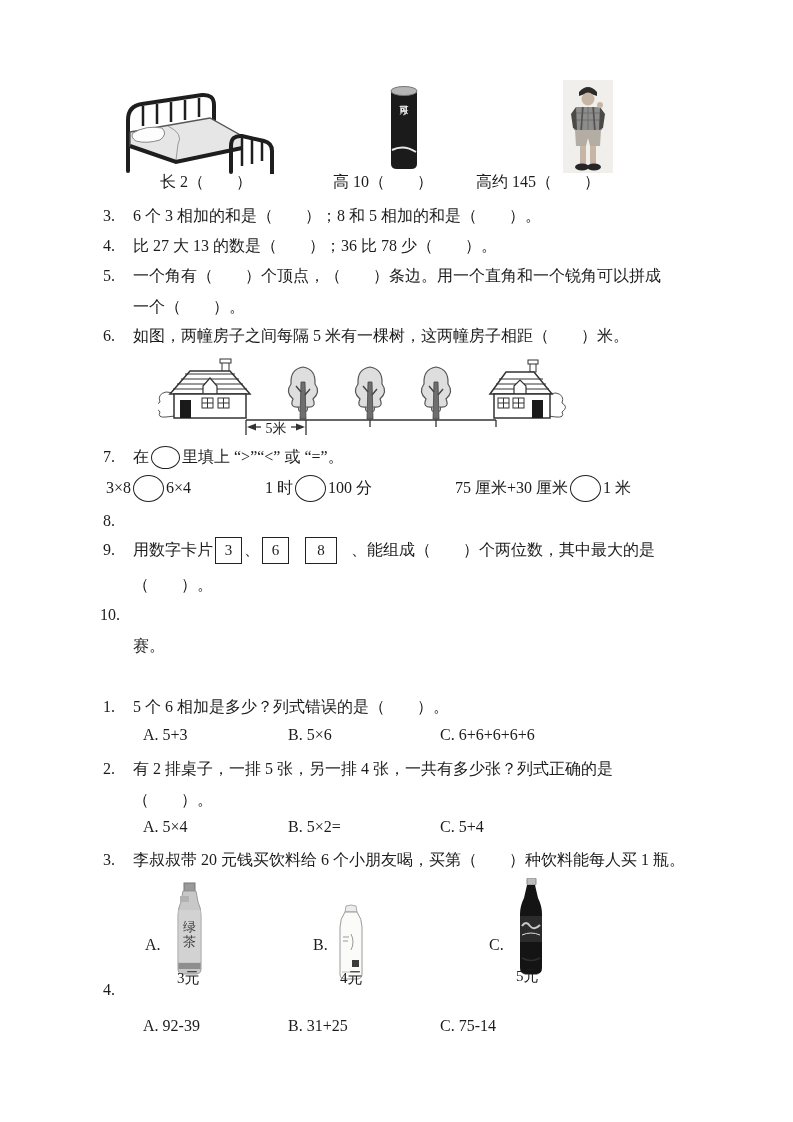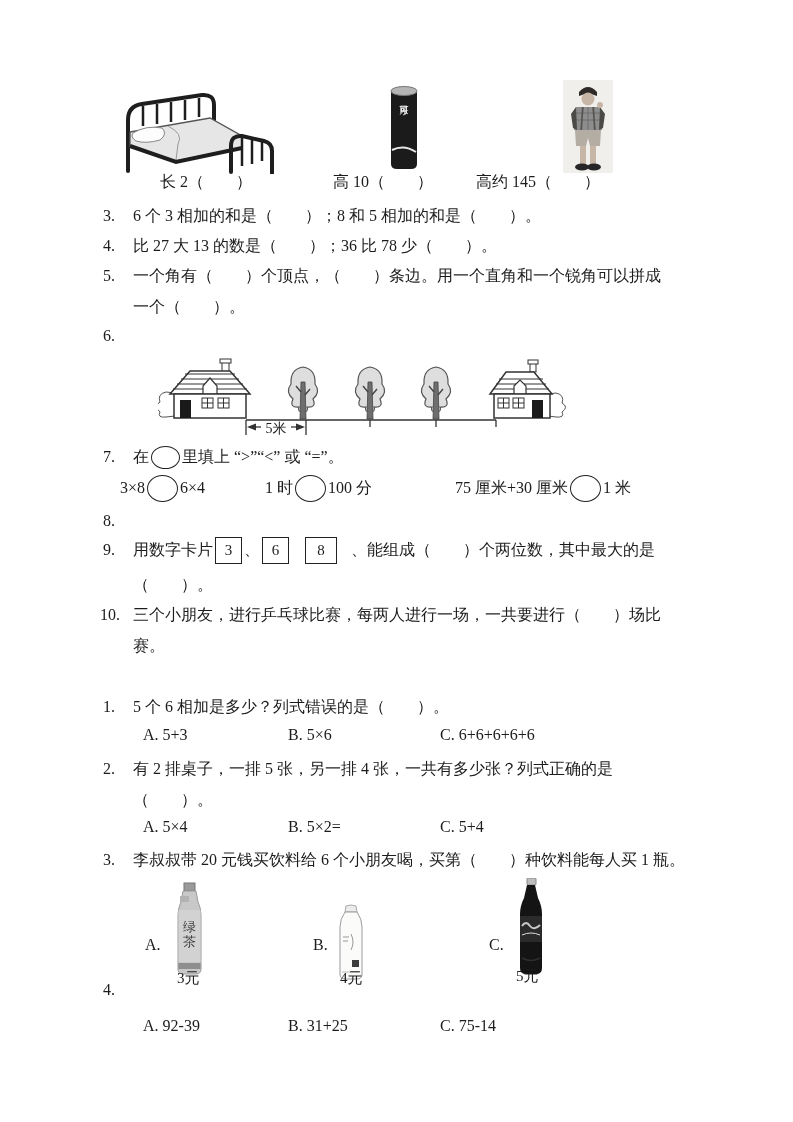--- a/index.html
+++ b/index.html
@@ -80,20 +80,21 @@
   <div class="row" style="left:103px;top:264px">
     <span class="qnum">5.</span>
     <span>一个角有（　　）个顶点，（　　）条边。用一个直角和一个锐角可以拼成</span>
   </div>
   <div class="row" style="left:133px;top:295px">
     <span>一个（　　）。</span>
   </div>
 
   <div class="row" style="left:103px;top:324px">
     <span class="qnum">6.</span>
+    <span>如图，两幢房子之间每隔 5 米有一棵树，这两幢房子相距（　　）米。</span>
   </div>
 
   <svg class="abs" style="left:158px;top:356px" width="420" height="92" viewBox="0 0 420 92">
     <defs>
       <g id="tree">
         <path d="M0,5 Q-13,7 -12,22 Q-18,30 -10,37 Q-14,46 -4,45 Q-6,50 0,50 Q6,50 4,45 Q14,46 10,37 Q18,30 12,22 Q13,7 0,5 Z" fill="#dedede" stroke="#555" stroke-width="1.2"></path>
         <path d="M-3,57 L-2,20 L2,20 L3,57 Z" fill="#6e6e6e" stroke="#444" stroke-width="0.8"></path>
         <path d="M-2,30 L-7,24 M2,33 L7,27" stroke="#444" stroke-width="1.4"></path>
       </g>
     </defs>
@@ -142,21 +143,21 @@
     <text x="118" y="77" text-anchor="middle" font-size="14" fill="#1c1c1c">5米</text>
   </svg>
 
   <div class="row" style="left:103px;top:445px">
     <span class="qnum">7.</span>
     <span>在</span>
     <span class="cmp-circle small"></span>
     <span>里填上 “&gt;”“&lt;” 或 “=”。</span>
   </div>
 
-  <div class="row" style="left:120px;top:476px">
+  <div class="row" style="left:106px;top:476px">
     <span>3×8</span>
     <span class="cmp-circle"></span>
     <span>6×4</span>
   </div>
   <div class="row" style="left:265px;top:476px">
     <span>1 时</span>
     <span class="cmp-circle"></span>
     <span>100 分</span>
   </div>
   <div class="row" style="left:455px;top:476px">
@@ -177,21 +178,20 @@
     <span class="card">6</span>
     <span class="card" style="margin-left:14px;width:30px;">8</span>
     <span style="margin-left:12px;text-align:right;">、能组成（　　）个两位数，其中最大的是</span>
   </div>
   <div class="row" style="left:133px;top:573px">
     <span>（　　）。</span>
   </div>
 
   <div class="row" style="left:100px;top:603px">
     <span class="qnum qnum-wide">10.</span>
-    <span>三个小朋友，进行乒乓球比赛，每两人进行一场，一共要进行（　　）场比</span>
   </div>
   <div class="row" style="left:133px;top:634px">
     <span>赛。</span>
   </div>
 
 
   <div class="row" style="left:103px;top:695px">
     <span class="qnum">1.</span>
     <span>5 个 6 相加是多少？列式错误的是（　　）。</span>
   </div>

